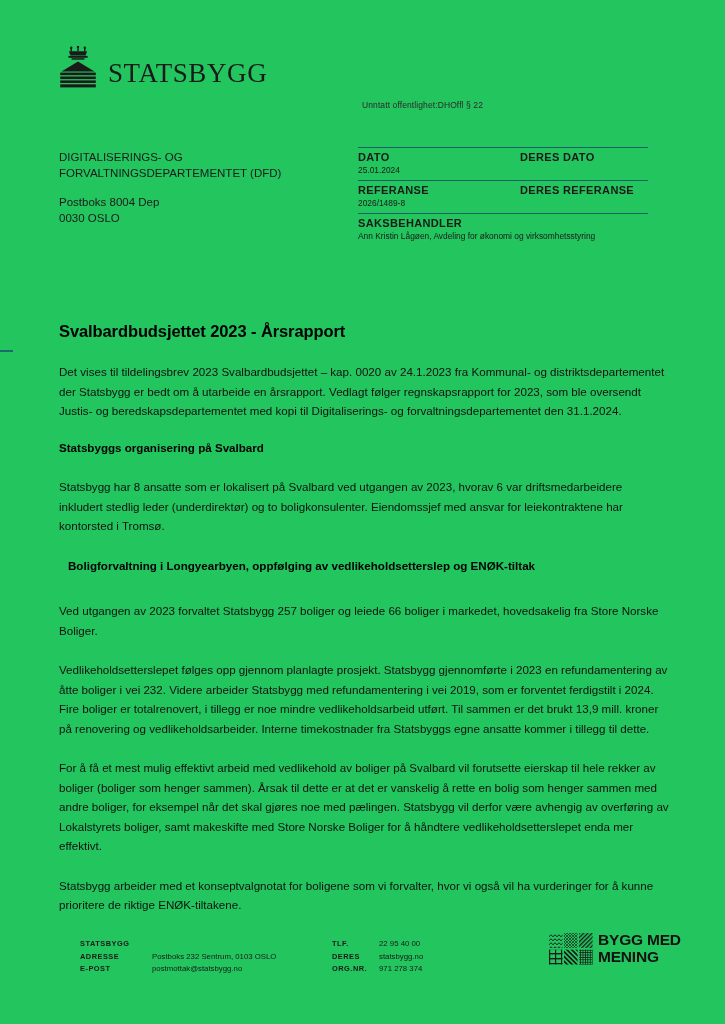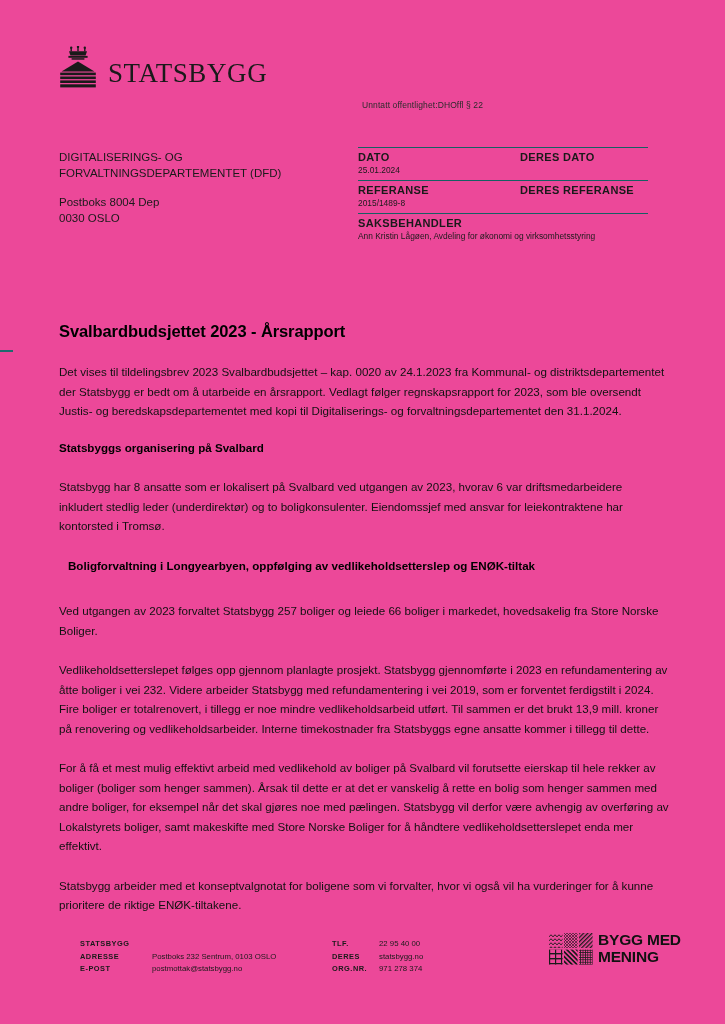--- a/index.html
+++ b/index.html
@@ -9,21 +9,21 @@
   }
   body {
     font-family: "Liberation Sans", sans-serif;
     color: #000000;
     -webkit-font-smoothing: antialiased;
   }
   .page {
     position: relative;
     width: 725px;
     height: 1024px;
-    background: #ec4899;
+    background: #22c55e;
     overflow: hidden;
     box-sizing: border-box;
   }
 
   
   .fold-mark {
     position: absolute;
     left: 0;
     top: 350px;
     width: 13px;
@@ -266,21 +266,21 @@
       </div>
       <div class="meta-cell right rule">
         <div class="meta-label">DERES DATO</div>
         <div class="meta-value"></div>
       </div>
     </div>
 
     <div class="meta-row">
       <div class="meta-cell left rule">
         <div class="meta-label">REFERANSE</div>
-        <div class="meta-value">2015/1489-8</div>
+        <div class="meta-value">2026/1489-8</div>
       </div>
       <div class="meta-cell right rule">
         <div class="meta-label">DERES REFERANSE</div>
         <div class="meta-value"></div>
       </div>
     </div>
 
     <div class="meta-row">
       <div class="meta-cell full rule">
         <div class="meta-label">SAKSBEHANDLER</div>

